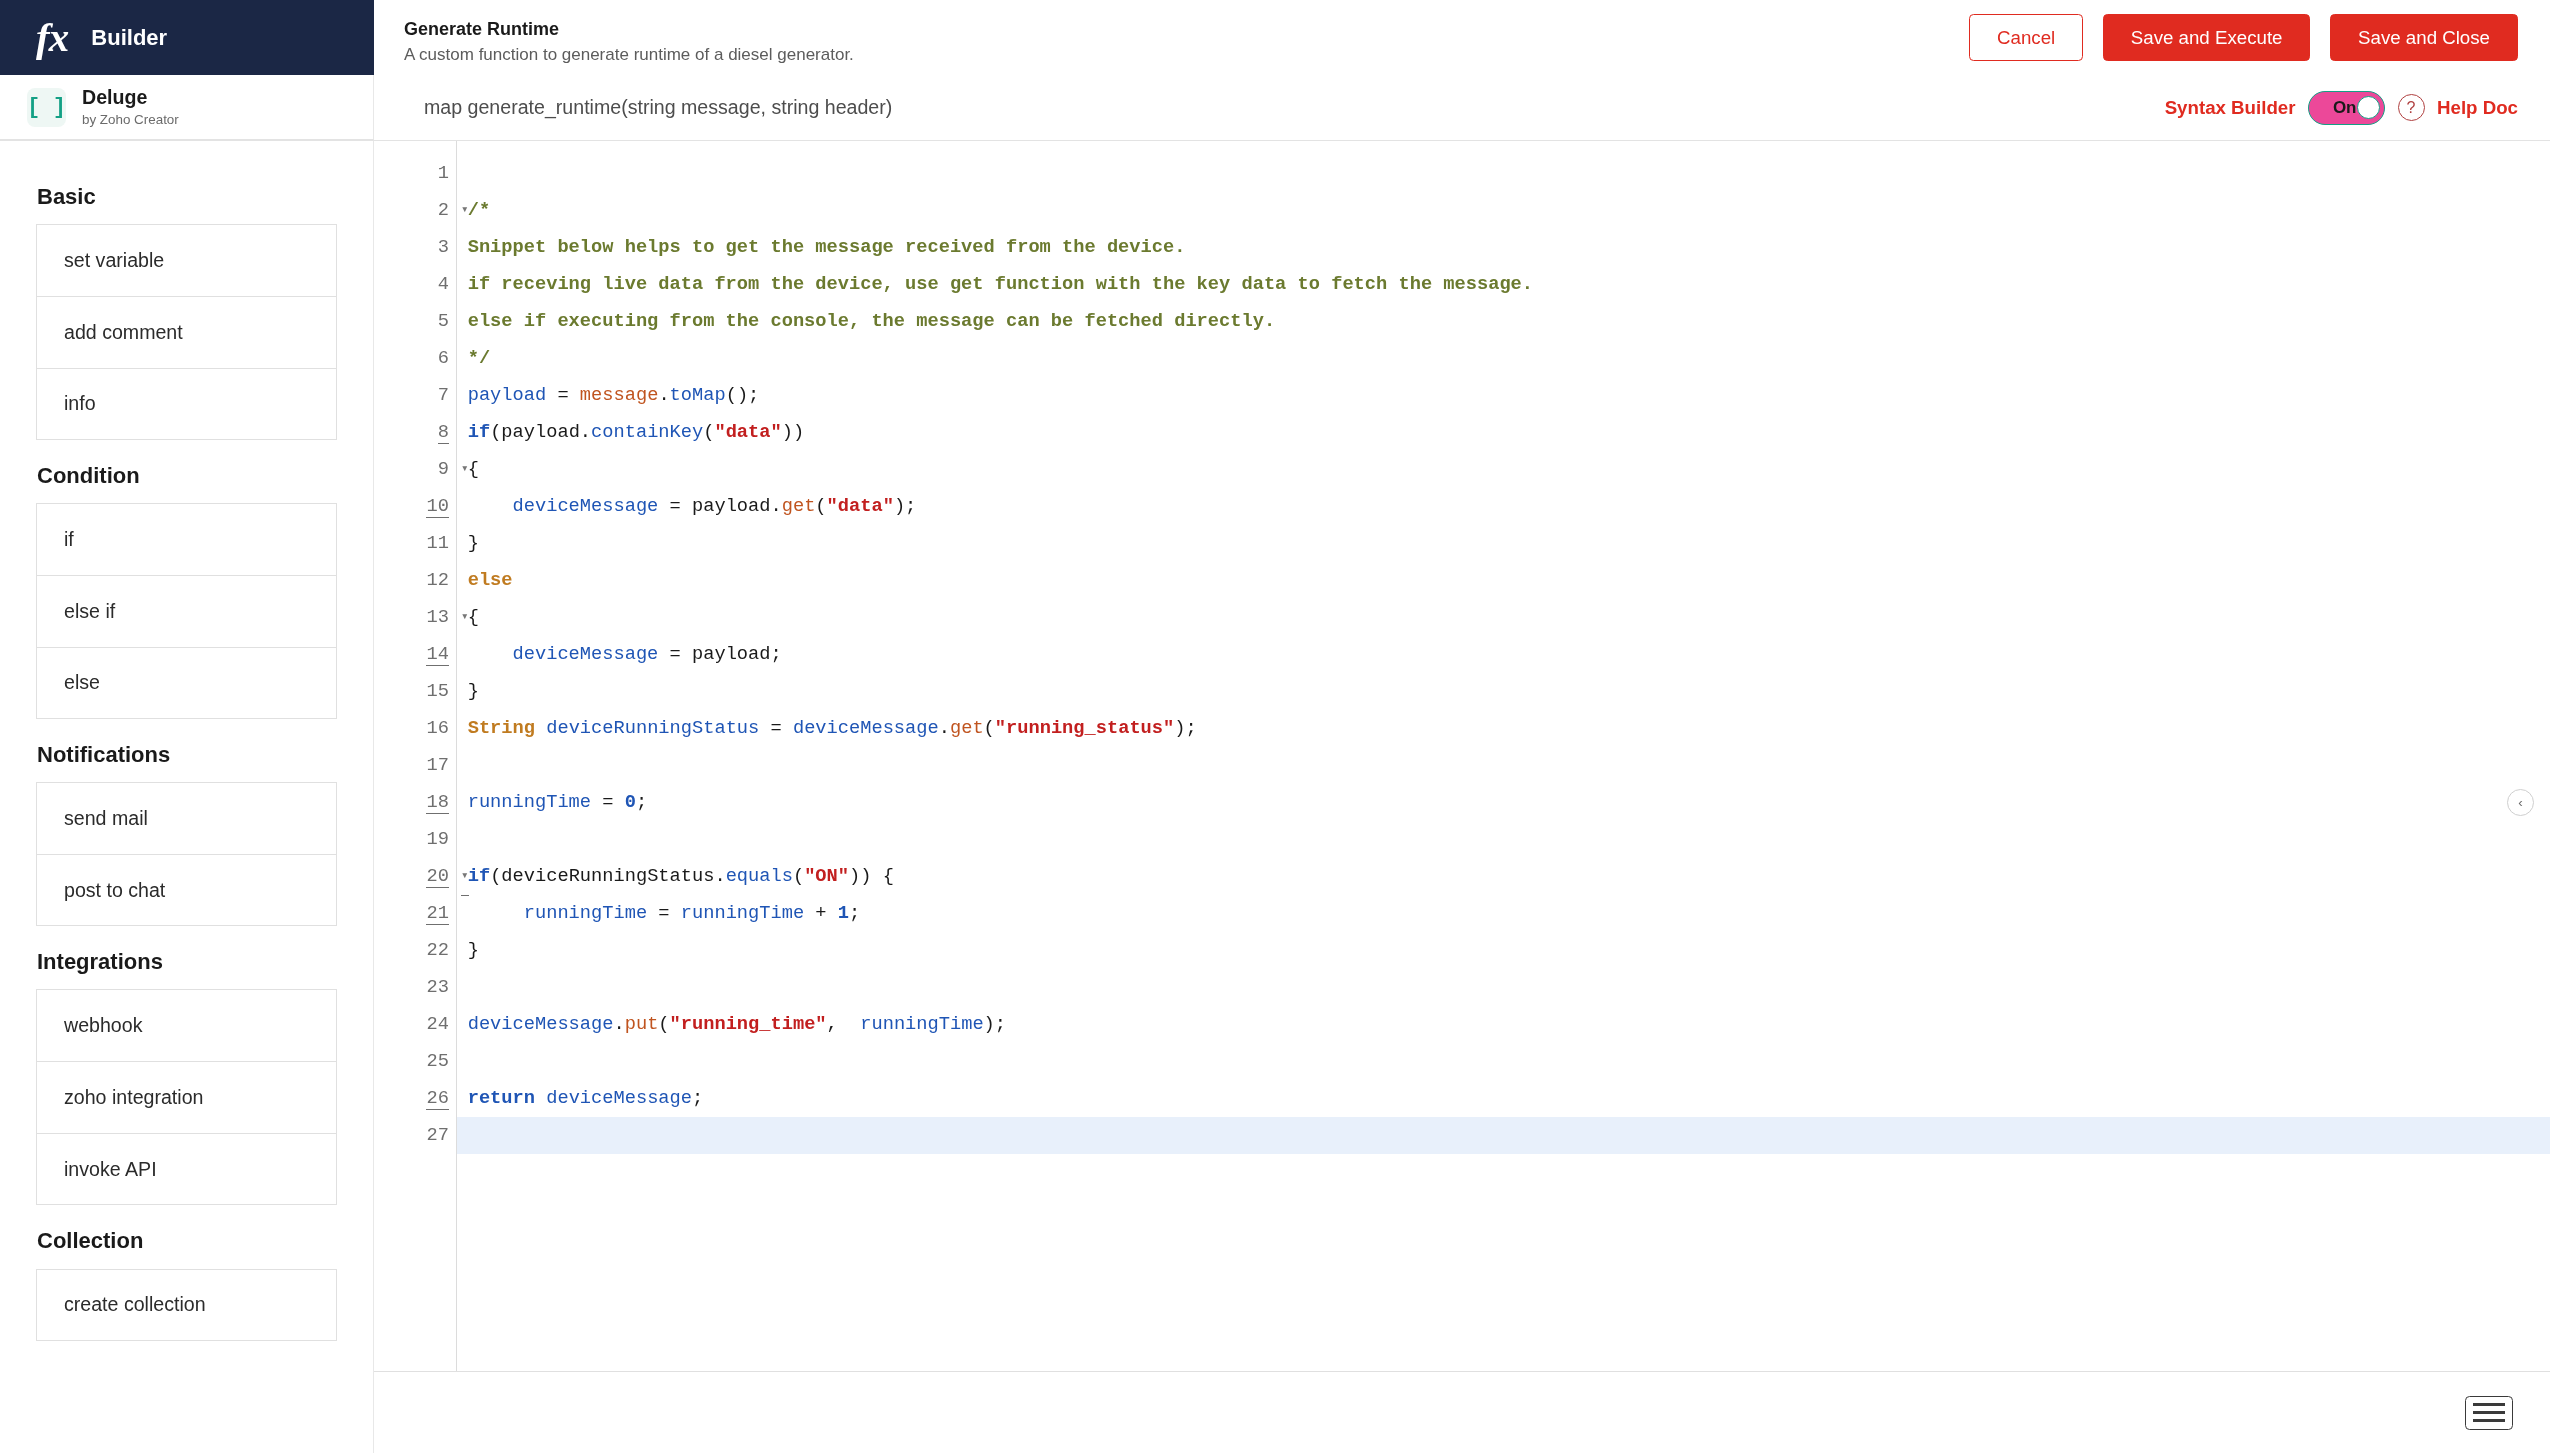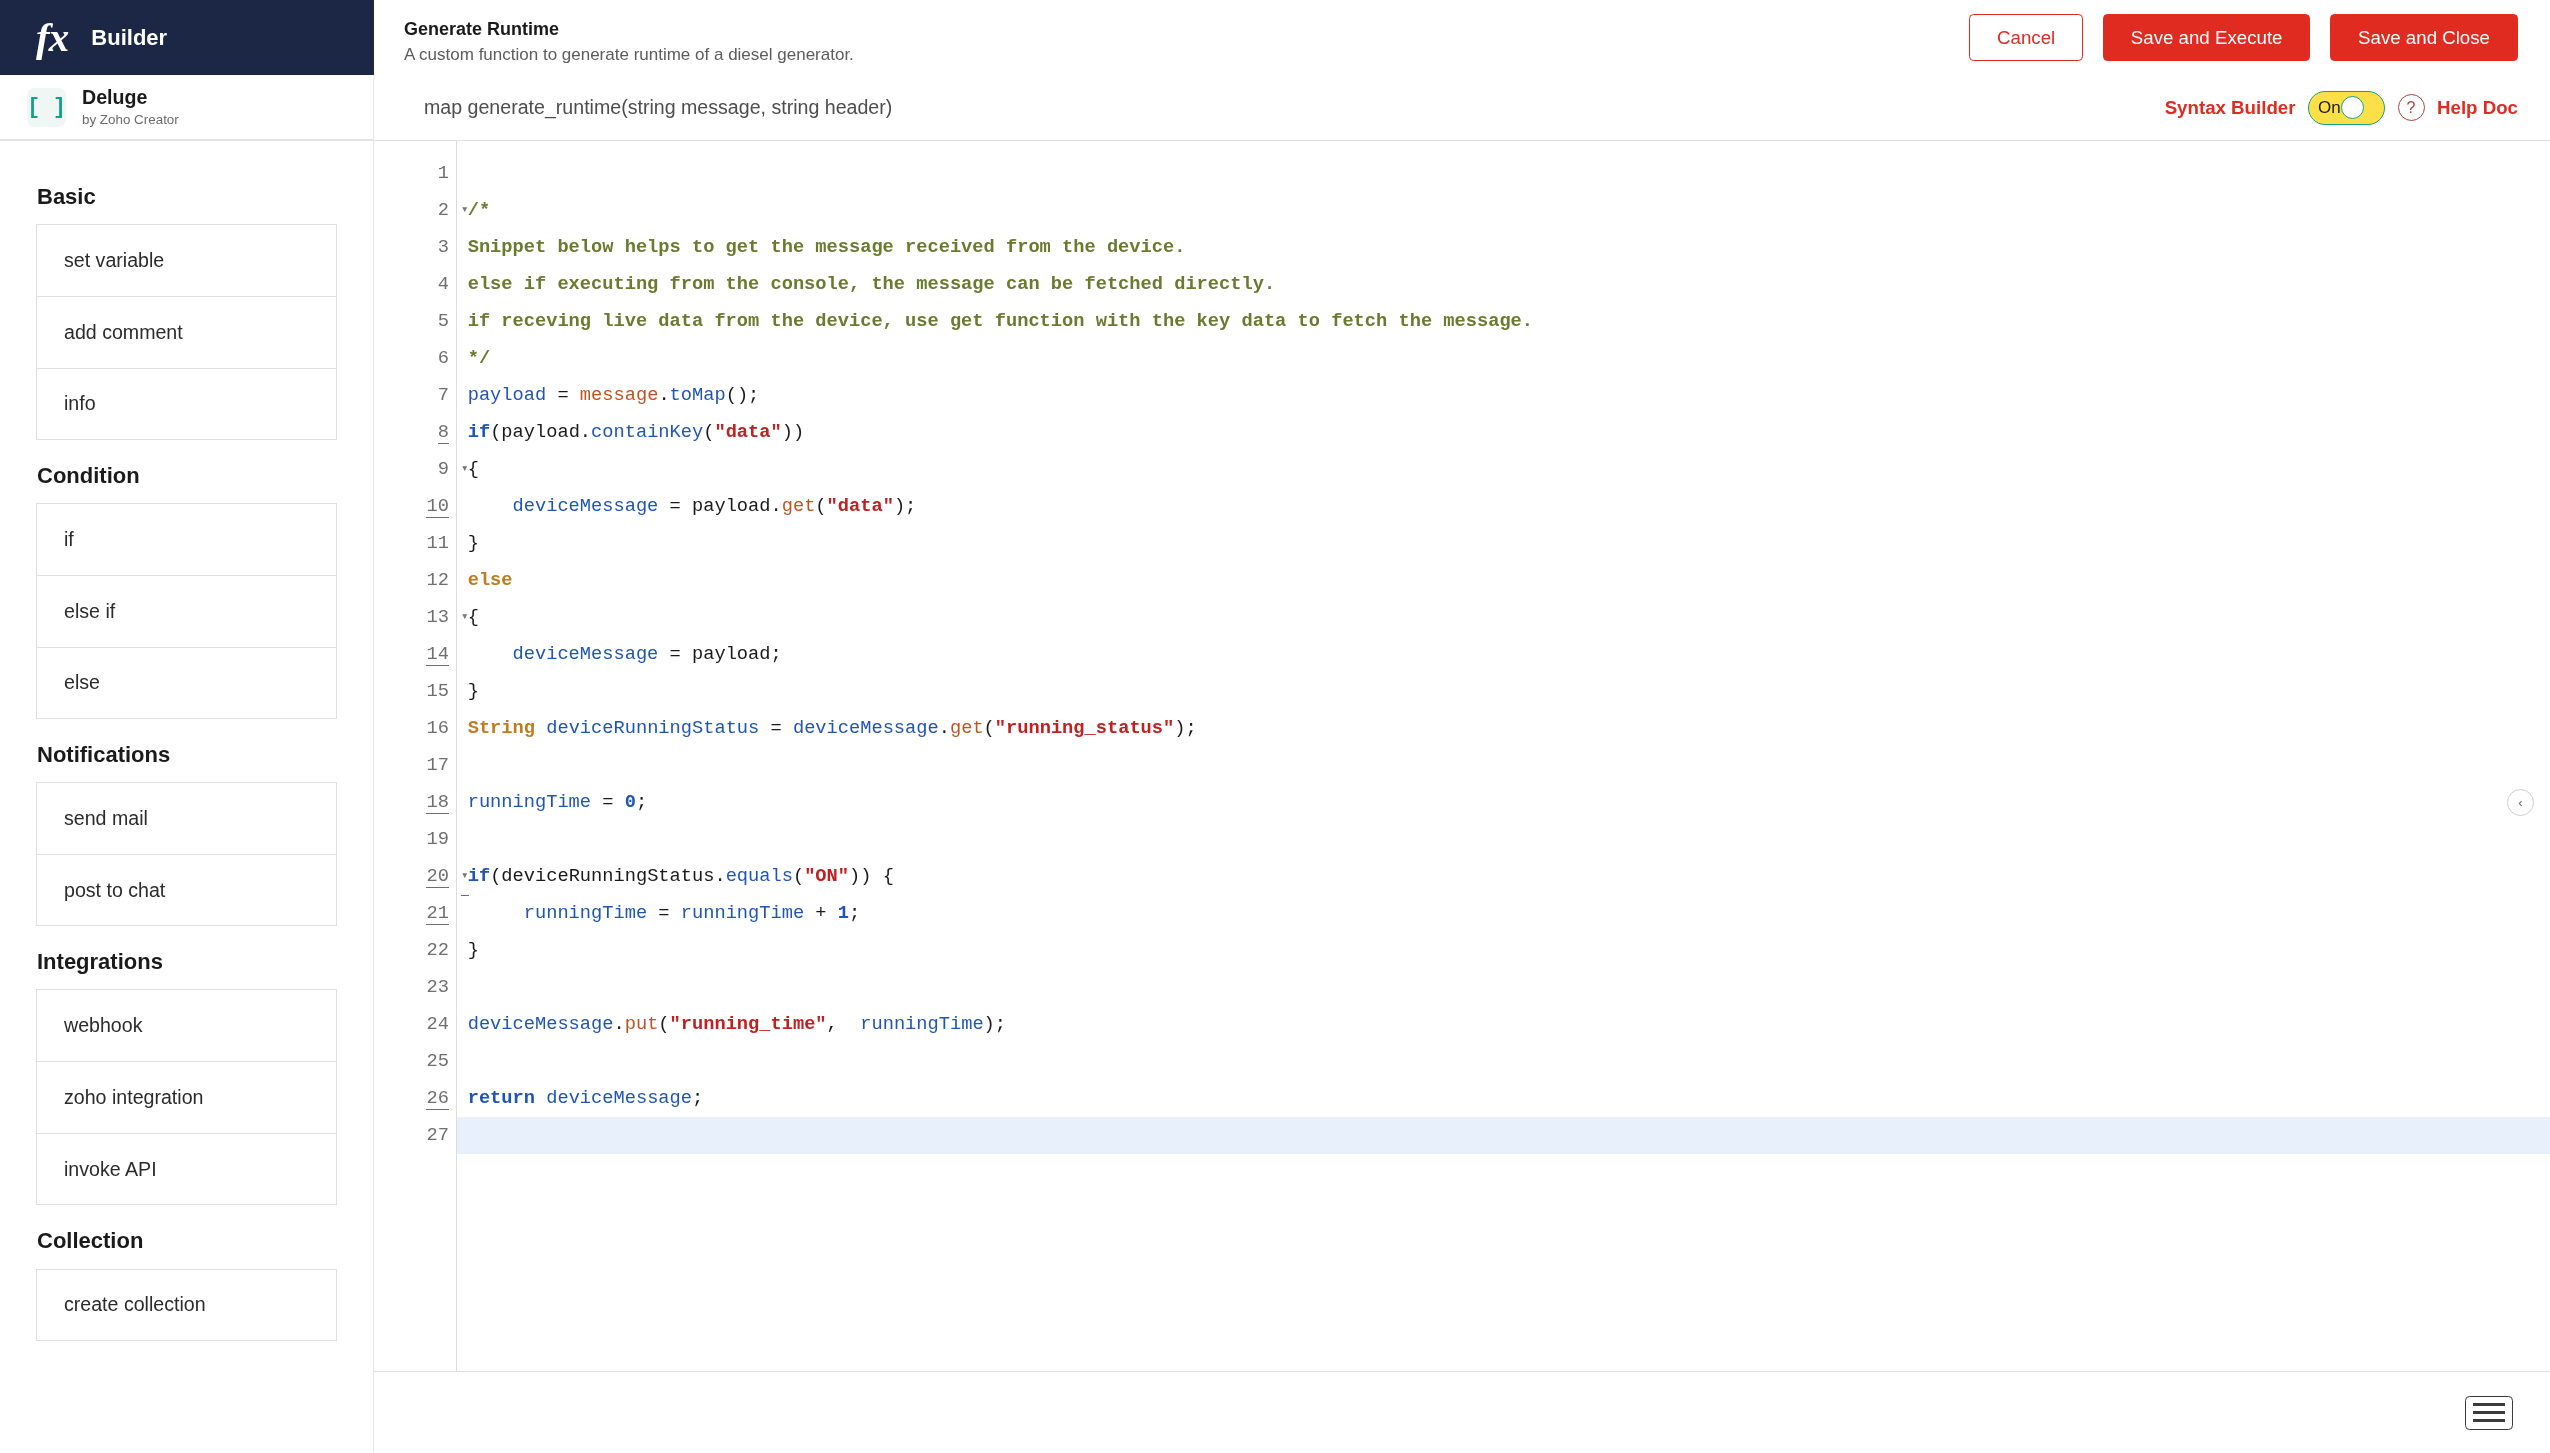--- a/index.html
+++ b/index.html
@@ -144,24 +144,25 @@
     color: #e02b20;
     font-size: 18.7px;
     font-weight: bold;
   }
   .toggle {
     width: 77px; height: 34px;
     border-radius: 17px;
     border: 1.8px solid #14a085;
     display: flex;
     align-items: center;
-    justify-content: flex-start;
+    justify-content: flex-end;
     padding: 0 4.5px;
-    background: #fde047;
+    background: #ec4899;
     cursor: pointer;
+    font-weight: bold;
   }
   .toggle .on-text { font-size: 17px; color: #1a1a1a; padding-left: 4.5px; }
   .toggle .knob {
     width: 23px; height: 23px;
     border-radius: 50%;
     border: 1.8px solid #14a085;
     background: #ffffff;
   }
   .help-q {
     width: 27px; height: 27px;
@@ -421,22 +422,22 @@
             <div class="ln"><span>23</span></div>
             <div class="ln"><span>24</span></div>
             <div class="ln"><span>25</span></div>
             <div class="ln underline"><span>26</span></div>
             <div class="ln"><span>27</span></div>
           </div>
         <div class="code" id="code">
             <div class="cl">&nbsp;</div>
             <div class="cl"><span class="cm">/*</span></div>
             <div class="cl"><span class="cm">Snippet below helps to get the message received from the device.</span></div>
+            <div class="cl"><span class="cm">if receving live data from the device, use get function with the key data to fetch the message.</span></div>
             <div class="cl"><span class="cm">else if executing from the console, the message can be fetched directly.</span></div>
-            <div class="cl"><span class="cm">if receving live data from the device, use get function with the key data to fetch the message.</span></div>
             <div class="cl"><span class="cm">*/</span></div>
             <div class="cl"><span class="var">payload</span><span class="pl"> = </span><span class="fn">message</span><span class="pl">.</span><span class="var">toMap</span><span class="pl">();</span></div>
             <div class="cl"><span class="kw2">if</span><span class="pl">(payload.</span><span class="var">containKey</span><span class="pl">(</span><span class="str">"data"</span><span class="pl">))</span></div>
             <div class="cl"><span class="pl">{</span></div>
             <div class="cl"><span class="var">    deviceMessage</span><span class="pl"> = payload.</span><span class="fn">get</span><span class="pl">(</span><span class="str">"data"</span><span class="pl">);</span></div>
             <div class="cl"><span class="pl">}</span></div>
             <div class="cl"><span class="kw">else</span></div>
             <div class="cl"><span class="pl">{</span></div>
             <div class="cl"><span class="var">    deviceMessage</span><span class="pl"> = payload;</span></div>
             <div class="cl"><span class="pl">}</span></div>

